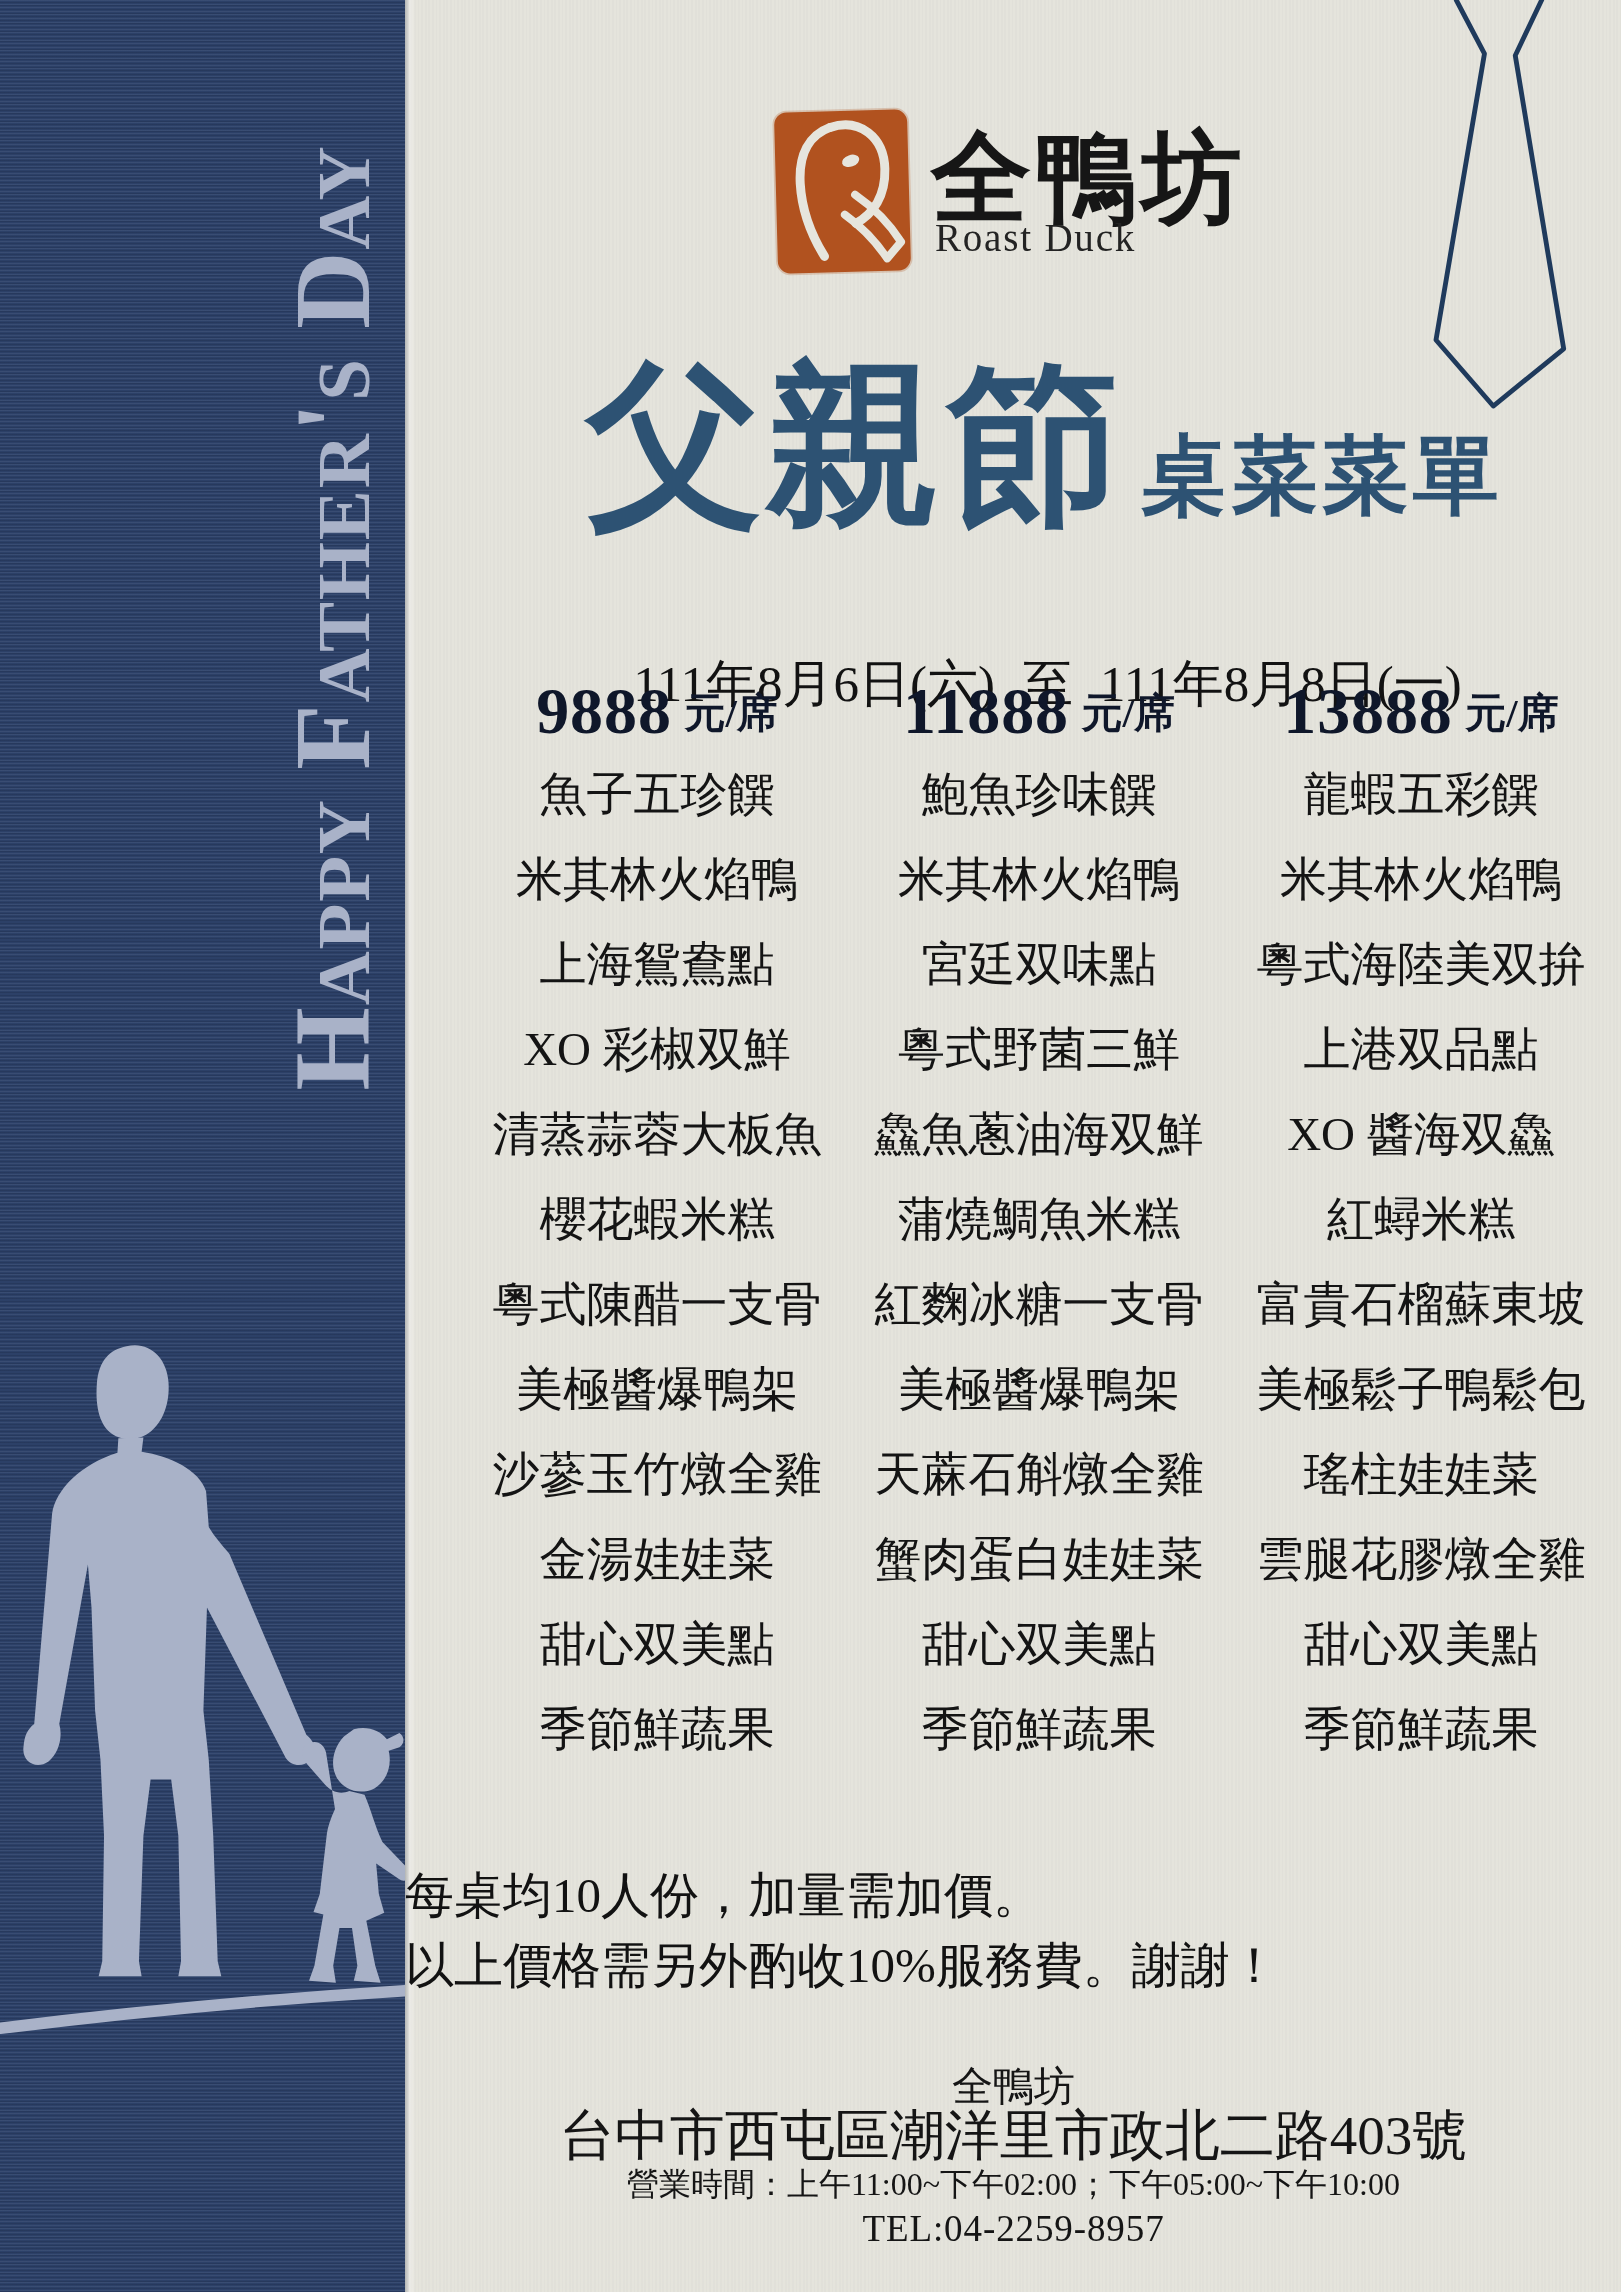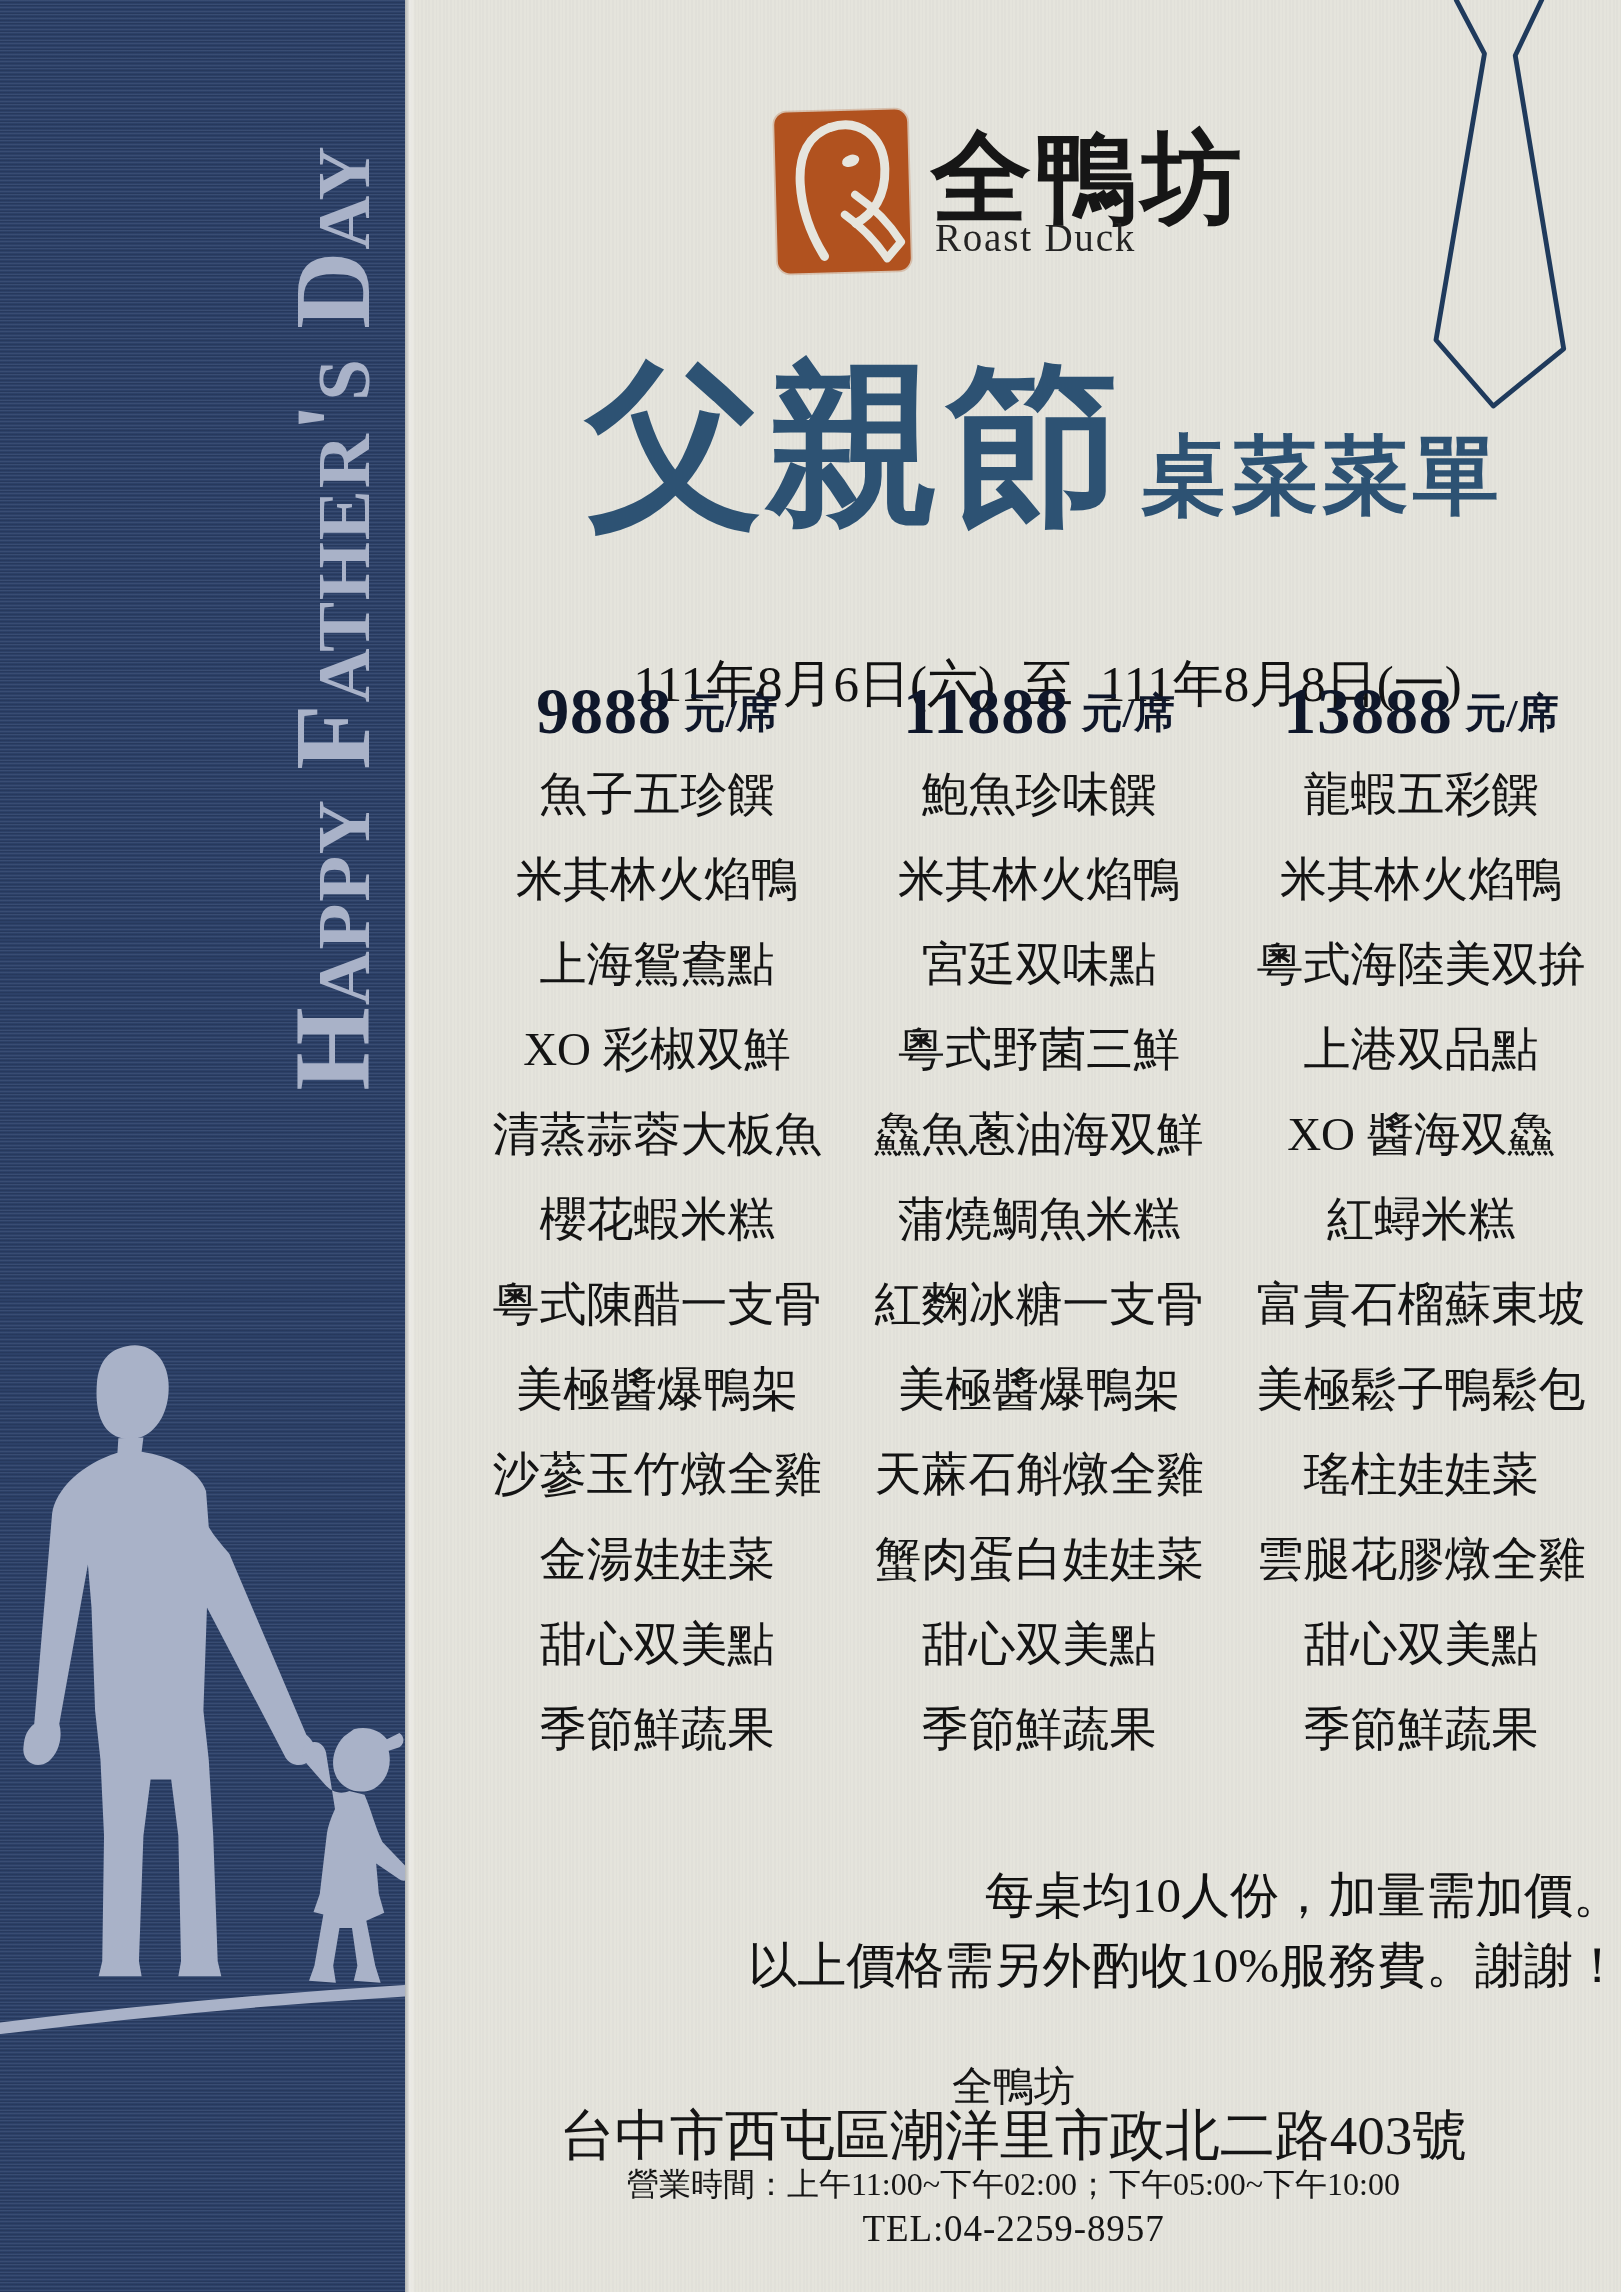--- a/index.html
+++ b/index.html
@@ -65,21 +65,21 @@
     position:absolute;left:466px;top:670px;width:1146px;
     display:flex;flex-direction:row;
   }
   .menu-col{width:382px;text-align:center;}
   .price{height:82px;line-height:82px;color:#0f172a;white-space:nowrap;}
   .price .num{font-size:66px;font-weight:bold;letter-spacing:0.9px;}
   .price .unit{font-size:41px;font-weight:bold;margin-left:9px;vertical-align:6.3px;}
   .dish{height:85px;line-height:85px;font-size:47px;color:#141414;white-space:nowrap;}
   
   .notes{
-    position:absolute;left:405px;top:1861px;width:1217px;text-align:right;
+    position:absolute;left:405px;top:1861px;width:1217px;text-align:left;
     font-size:49px;line-height:70px;color:#121212;
   }
   .footer{
     position:absolute;left:405px;top:2062px;width:1217px;text-align:center;color:#151515;
   }
   .f-name{font-size:41px;line-height:48px;}
   .f-addr{font-size:55px;line-height:52px;}
   .f-hours{font-size:32px;line-height:45px;}
   .f-tel{font-size:37px;line-height:43px;letter-spacing:0.9px;}
 </style>

